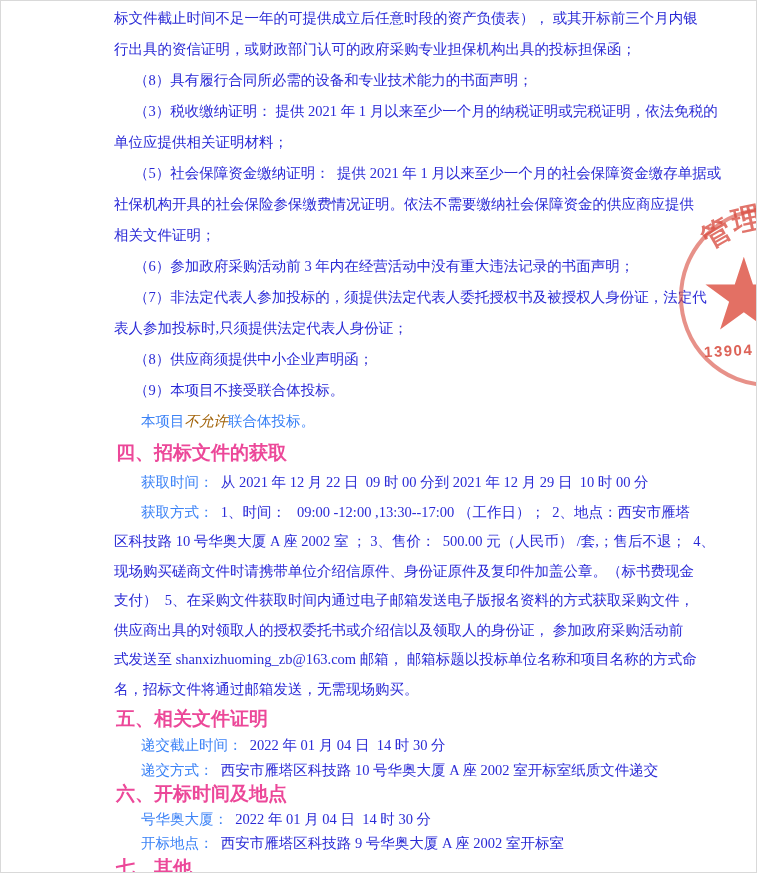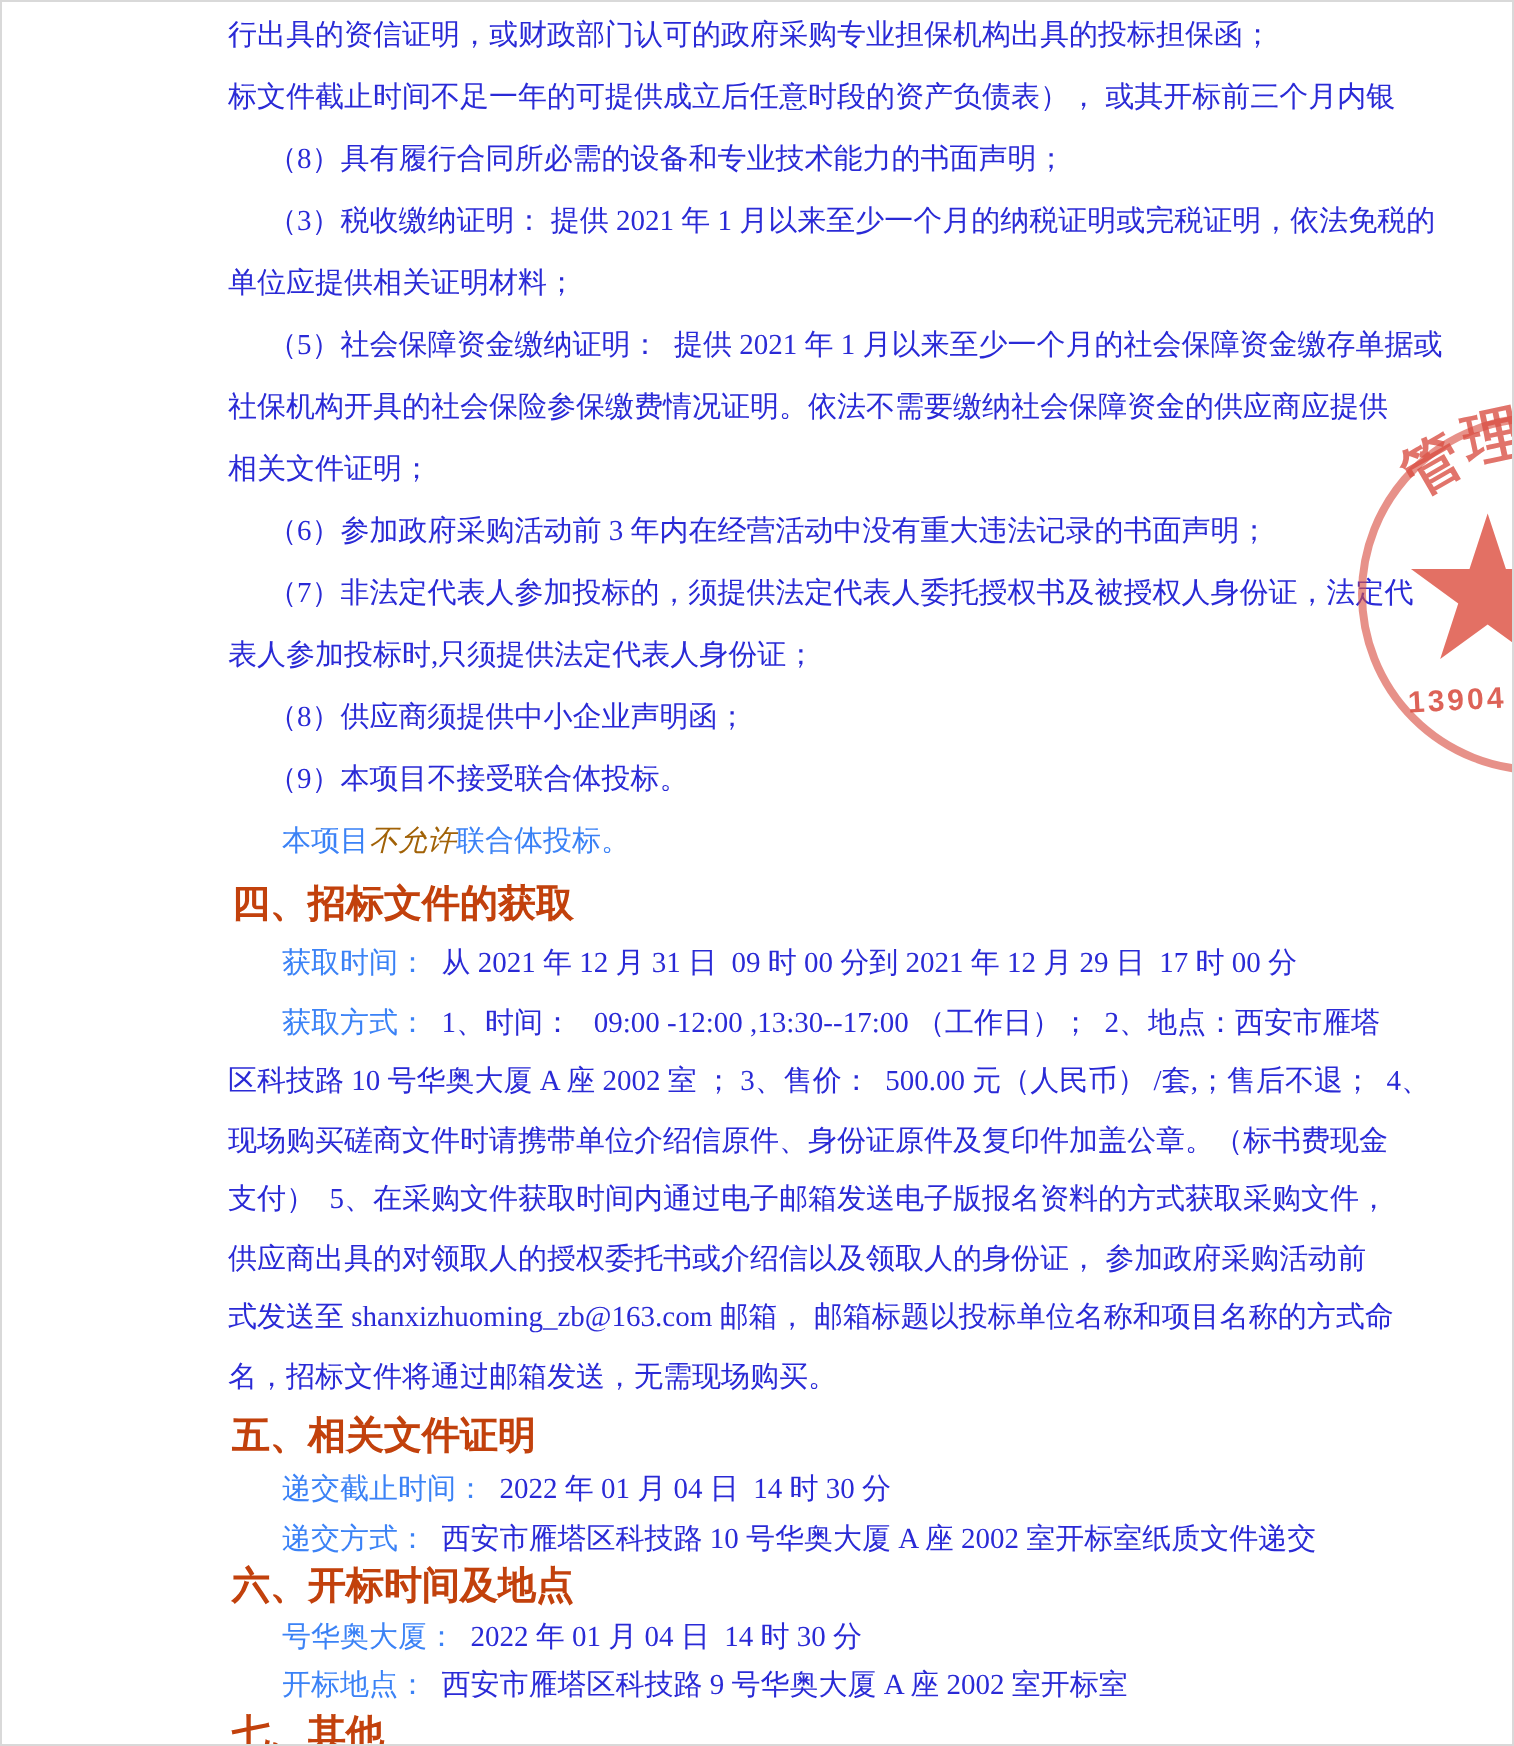--- a/index.html
+++ b/index.html
@@ -32,21 +32,21 @@
   .ind-head{padding-left:2px;}
   .heading{
     font-family:"Liberation Sans","DejaVu Sans",sans-serif;
     font-weight:700;
     font-size:19px;
     color:#161616;
   }
   .s-blue{color:#2a2ad6;}
   .s-dark{color:#3b82f6;}
   .s-hl{color:#a16207;font-style:italic;}
-  .s-head{color:#c2410c;margin-top:20px;}
+  .s-head{color:#ec4899;margin-top:20px;}
 
   
   .stamp{position:absolute;left:0;top:0;width:100%;height:100%;pointer-events:none;}
   .seal-ring{
     position:absolute;left:678px;top:206px;width:180px;height:180px;
     box-sizing:border-box;
     border:4px solid rgba(216,77,65,0.62);
     border-radius:50%;
   }
   .seal-star{
@@ -71,36 +71,36 @@
     font-size:15px;line-height:1;letter-spacing:1.5px;
     color:rgba(216,77,65,0.88);
     transform:rotate(-3deg);
   }
 </style>
 </head>
 <body>
 
 <div class="page">
   <div class="doc" id="doc">
+      <div class="line b1 ind-para"><span class="s-blue">标文件截止时间不足一年的可提供成立后任意时段的资产负债表）， 或其开标前三个月内银</span></div>
       <div class="line b1 ind-para"><span class="s-blue">行出具的资信证明，或财政部门认可的政府采购专业担保机构出具的投标担保函；</span></div>
-      <div class="line b1 ind-para"><span class="s-blue">标文件截止时间不足一年的可提供成立后任意时段的资产负债表）， 或其开标前三个月内银</span></div>
       <div class="line b1 ind-num"><span class="s-blue">（8）具有履行合同所必需的设备和专业技术能力的书面声明；</span></div>
       <div class="line b1 ind-num"><span class="s-blue">（3）税收缴纳证明： 提供 2021 年 1 月以来至少一个月的纳税证明或完税证明，依法免税的</span></div>
       <div class="line b1 ind-para"><span class="s-blue">单位应提供相关证明材料；</span></div>
       <div class="line b1 ind-num"><span class="s-blue">（5）社会保障资金缴纳证明：  提供 2021 年 1 月以来至少一个月的社会保障资金缴存单据或</span></div>
       <div class="line b1 ind-para"><span class="s-blue">社保机构开具的社会保险参保缴费情况证明。依法不需要缴纳社会保障资金的供应商应提供</span></div>
       <div class="line b1 ind-para"><span class="s-blue">相关文件证明；</span></div>
       <div class="line b1 ind-num"><span class="s-blue">（6）参加政府采购活动前 3 年内在经营活动中没有重大违法记录的书面声明；</span></div>
       <div class="line b1 ind-num"><span class="s-blue">（7）非法定代表人参加投标的，须提供法定代表人委托授权书及被授权人身份证，法定代</span></div>
       <div class="line b1 ind-para"><span class="s-blue">表人参加投标时,只须提供法定代表人身份证；</span></div>
       <div class="line b1 ind-num"><span class="s-blue">（8）供应商须提供中小企业声明函；</span></div>
       <div class="line b1 ind-num"><span class="s-blue">（9）本项目不接受联合体投标。</span></div>
       <div class="line b1 ind-ind"><span class="s-dark">本项目</span><span class="s-hl">不允许</span><span class="s-dark">联合体投标。</span></div>
       <div class="line b1 ind-head heading"><span class="s-head">四、招标文件的获取</span></div>
-      <div class="line b2 ind-ind"><span class="s-dark">获取时间：  </span><span class="s-blue">从 2021 年 12 月 31 日  09 时 00 分到 2021 年 12 月 29 日  17 时 00 分</span></div>
+      <div class="line b2 ind-ind"><span class="s-dark">获取时间：  </span><span class="s-blue">从 2021 年 12 月 22 日  09 时 00 分到 2021 年 12 月 29 日  10 时 00 分</span></div>
       <div class="line b2 ind-ind"><span class="s-dark">获取方式：  </span><span class="s-blue">1、时间：   09:00 -12:00 ,13:30--17:00 （工作日）；  2、地点：西安市雁塔</span></div>
       <div class="line b2 ind-para"><span class="s-blue">区科技路 10 号华奥大厦 A 座 2002 室 ； 3、售价：  500.00 元（人民币） /套,；售后不退；  4、</span></div>
       <div class="line b2 ind-para"><span class="s-blue">现场购买磋商文件时请携带单位介绍信原件、身份证原件及复印件加盖公章。（标书费现金</span></div>
       <div class="line b2 ind-para"><span class="s-blue">支付）  5、在采购文件获取时间内通过电子邮箱发送电子版报名资料的方式获取采购文件，</span></div>
       <div class="line b2 ind-para"><span class="s-blue">供应商出具的对领取人的授权委托书或介绍信以及领取人的身份证， 参加政府采购活动前</span></div>
       <div class="line b2 ind-para"><span class="s-blue">式发送至 shanxizhuoming_zb@163.com 邮箱， 邮箱标题以投标单位名称和项目名称的方式命</span></div>
       <div class="line b2 ind-para"><span class="s-blue">名，招标文件将通过邮箱发送，无需现场购买。</span></div>
       <div class="line hb ind-head heading"><span class="s-head">五、相关文件证明</span></div>
       <div class="line b3 ind-ind"><span class="s-dark">递交截止时间：  </span><span class="s-blue">2022 年 01 月 04 日  14 时 30 分</span></div>
       <div class="line b3 ind-ind"><span class="s-dark">递交方式：  </span><span class="s-blue">西安市雁塔区科技路 10 号华奥大厦 A 座 2002 室开标室纸质文件递交</span></div>

